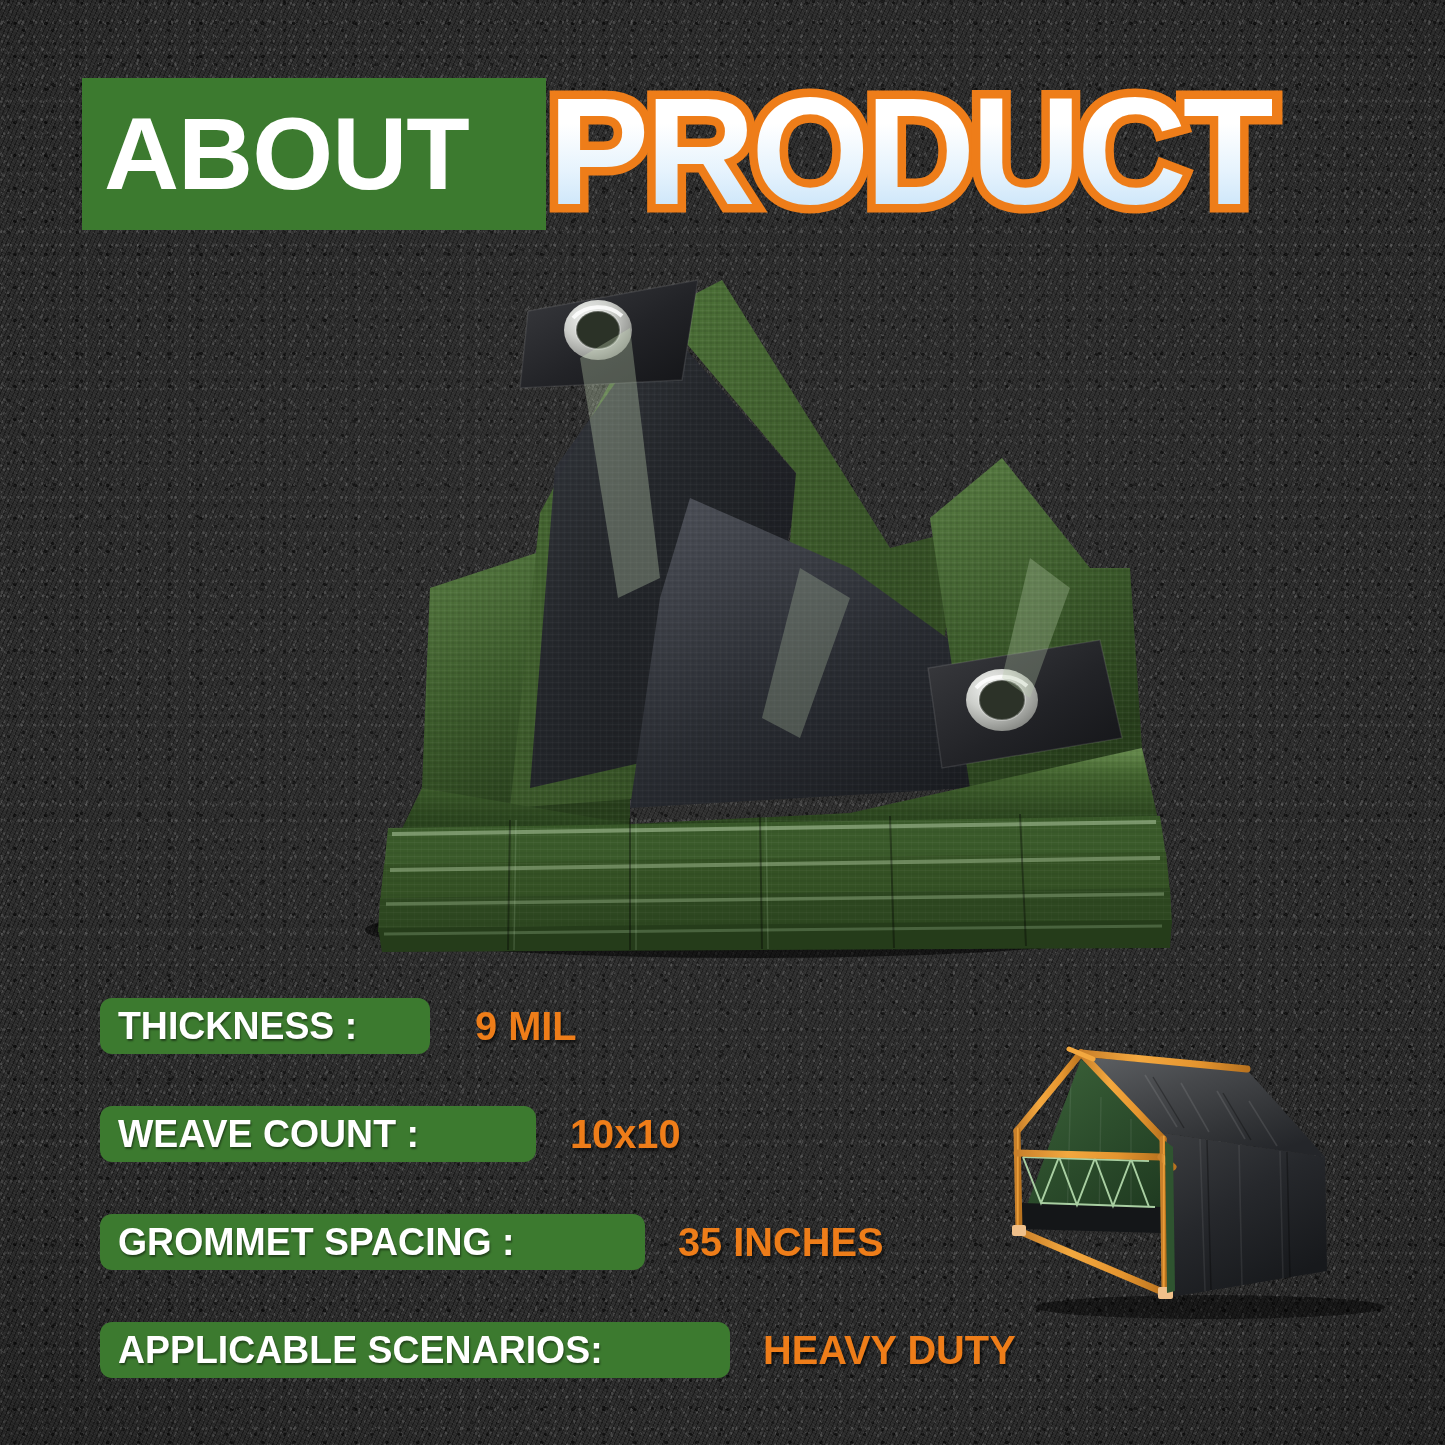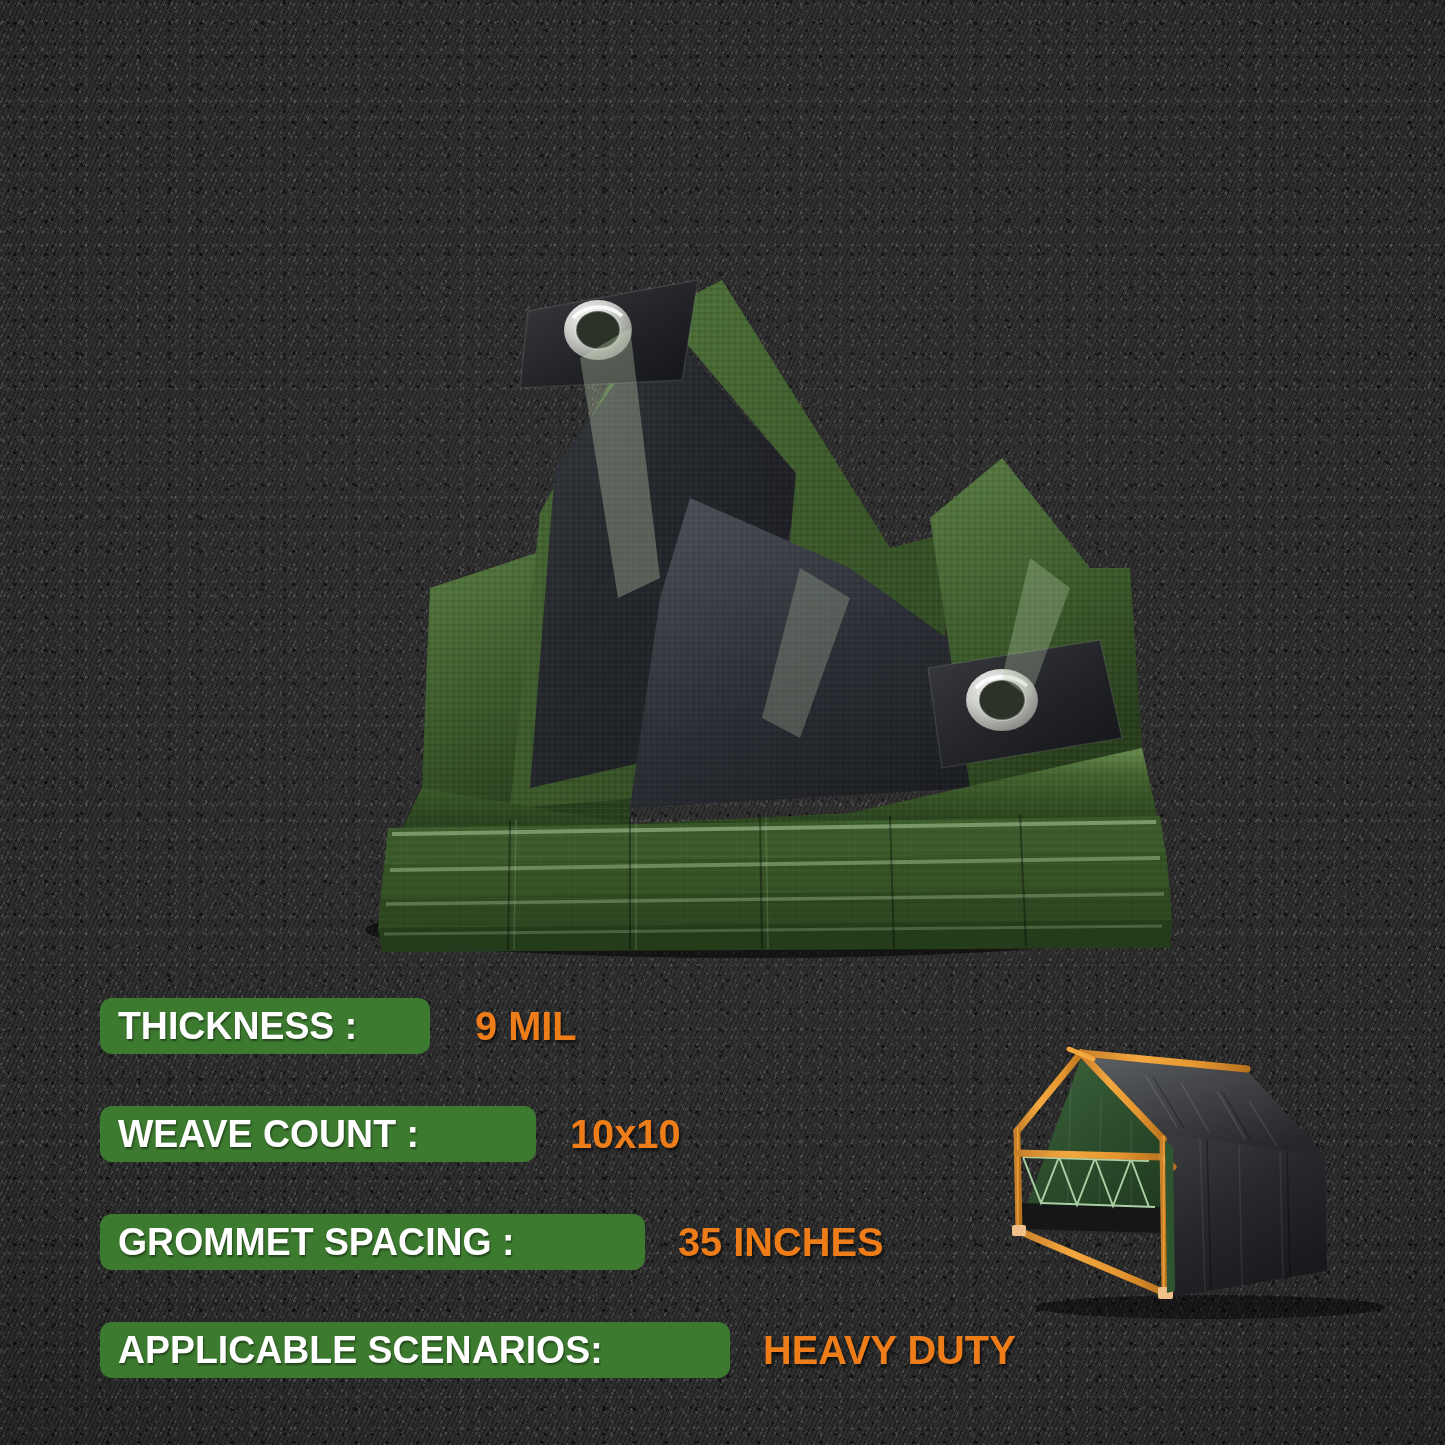--- a/index.html
+++ b/index.html
@@ -151,20 +151,26 @@
 </style>
 </head>
 <body>
 
 <div id="page">
 
   <div class="bg-base"></div>
   <div class="bg-grain"></div>
   <div class="bg-vign"></div>
 
+  <div class="header">
+    <div class="about-bar"></div>
+    <div class="about-word">ABOUT</div>
+    <div class="product-stroke">PRODUCT</div>
+    <div class="product-word">PRODUCT</div>
+  </div>
 
   <div class="tarp">
     <svg width="850" height="690" viewBox="0 0 850 690" xmlns="http://www.w3.org/2000/svg">
       <defs>
         <linearGradient id="gGreenA" x1="0" y1="0" x2="1" y2="1">
           <stop offset="0%" stop-color="#4e7339"></stop>
           <stop offset="45%" stop-color="#3e5c2c"></stop>
           <stop offset="100%" stop-color="#2d451f"></stop>
         </linearGradient>
         <linearGradient id="gGreenB" x1="0" y1="0" x2="0.4" y2="1">

